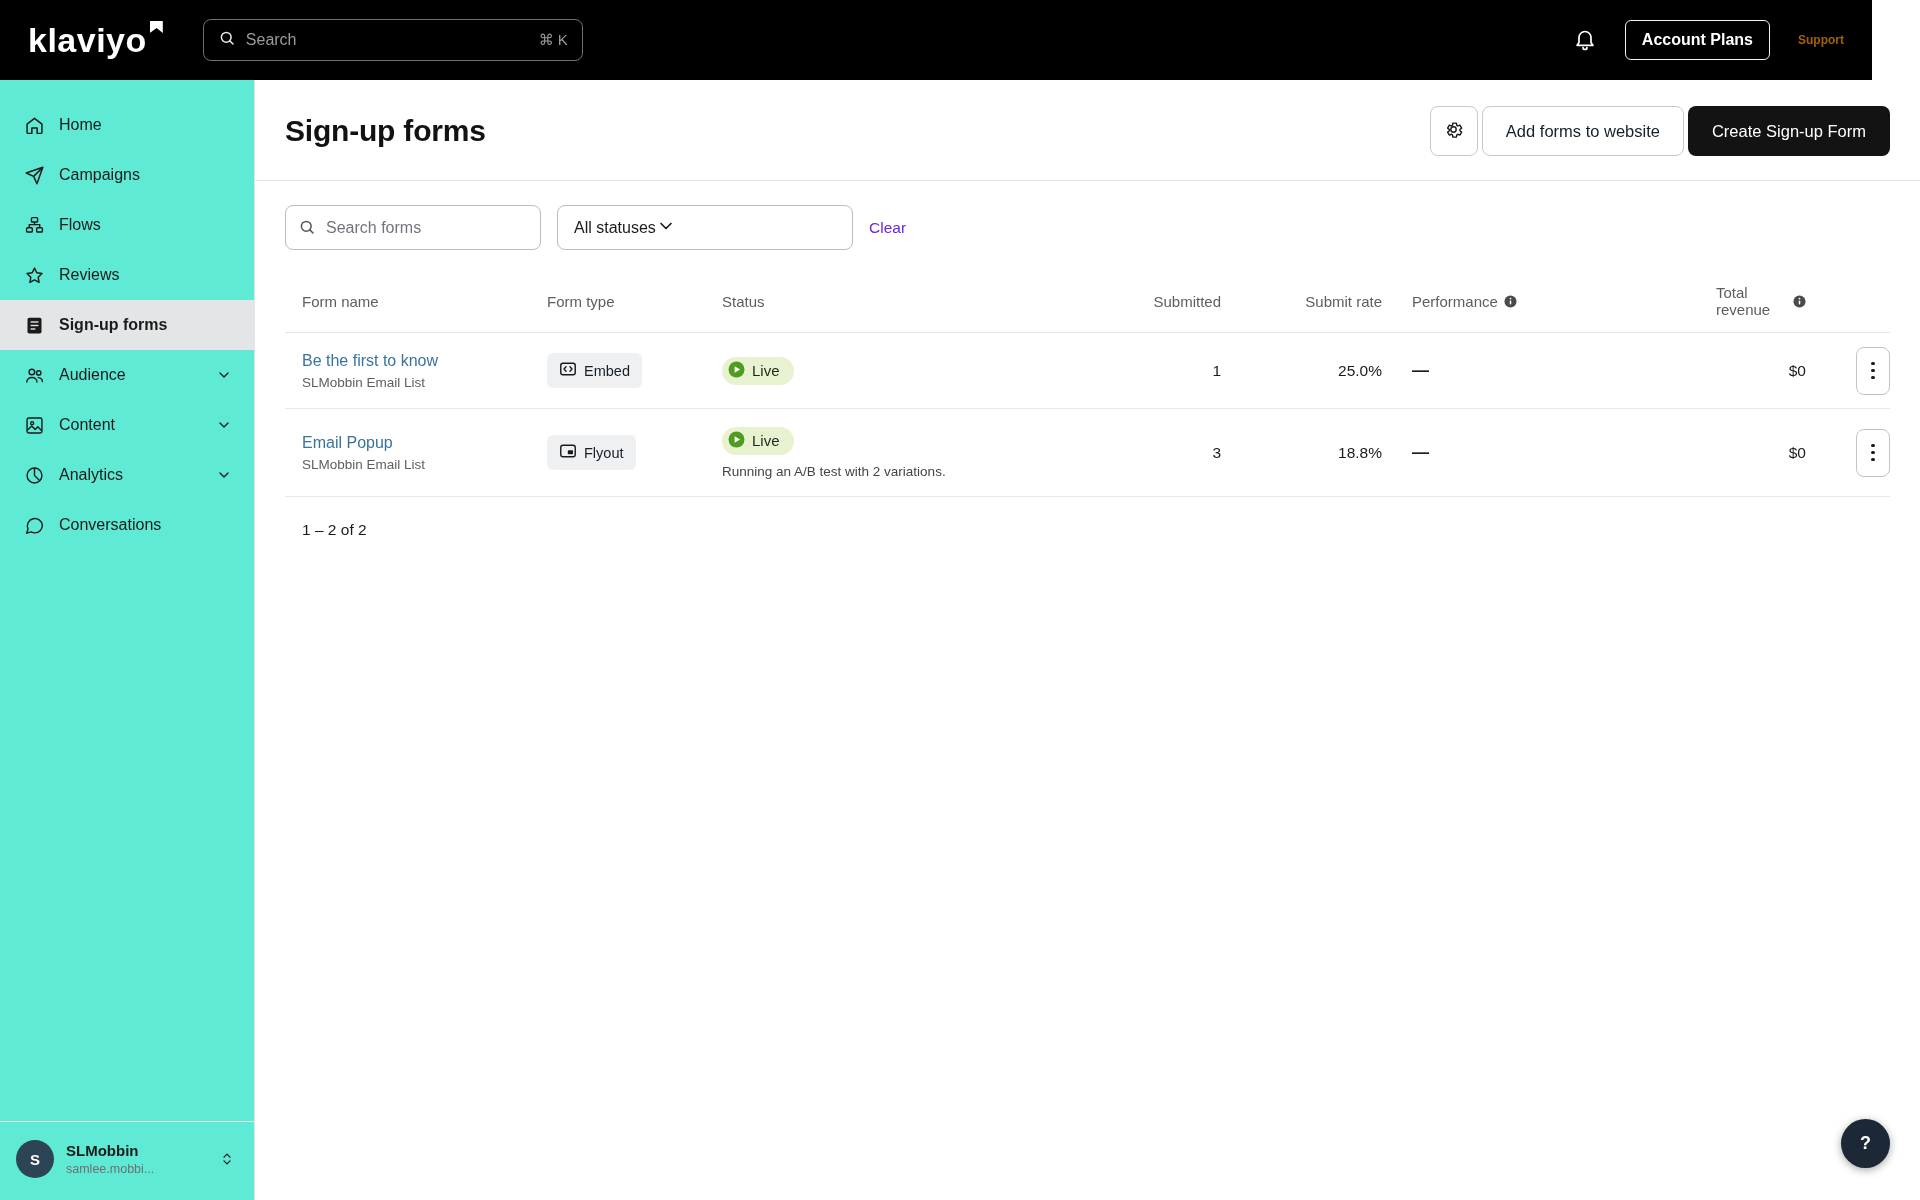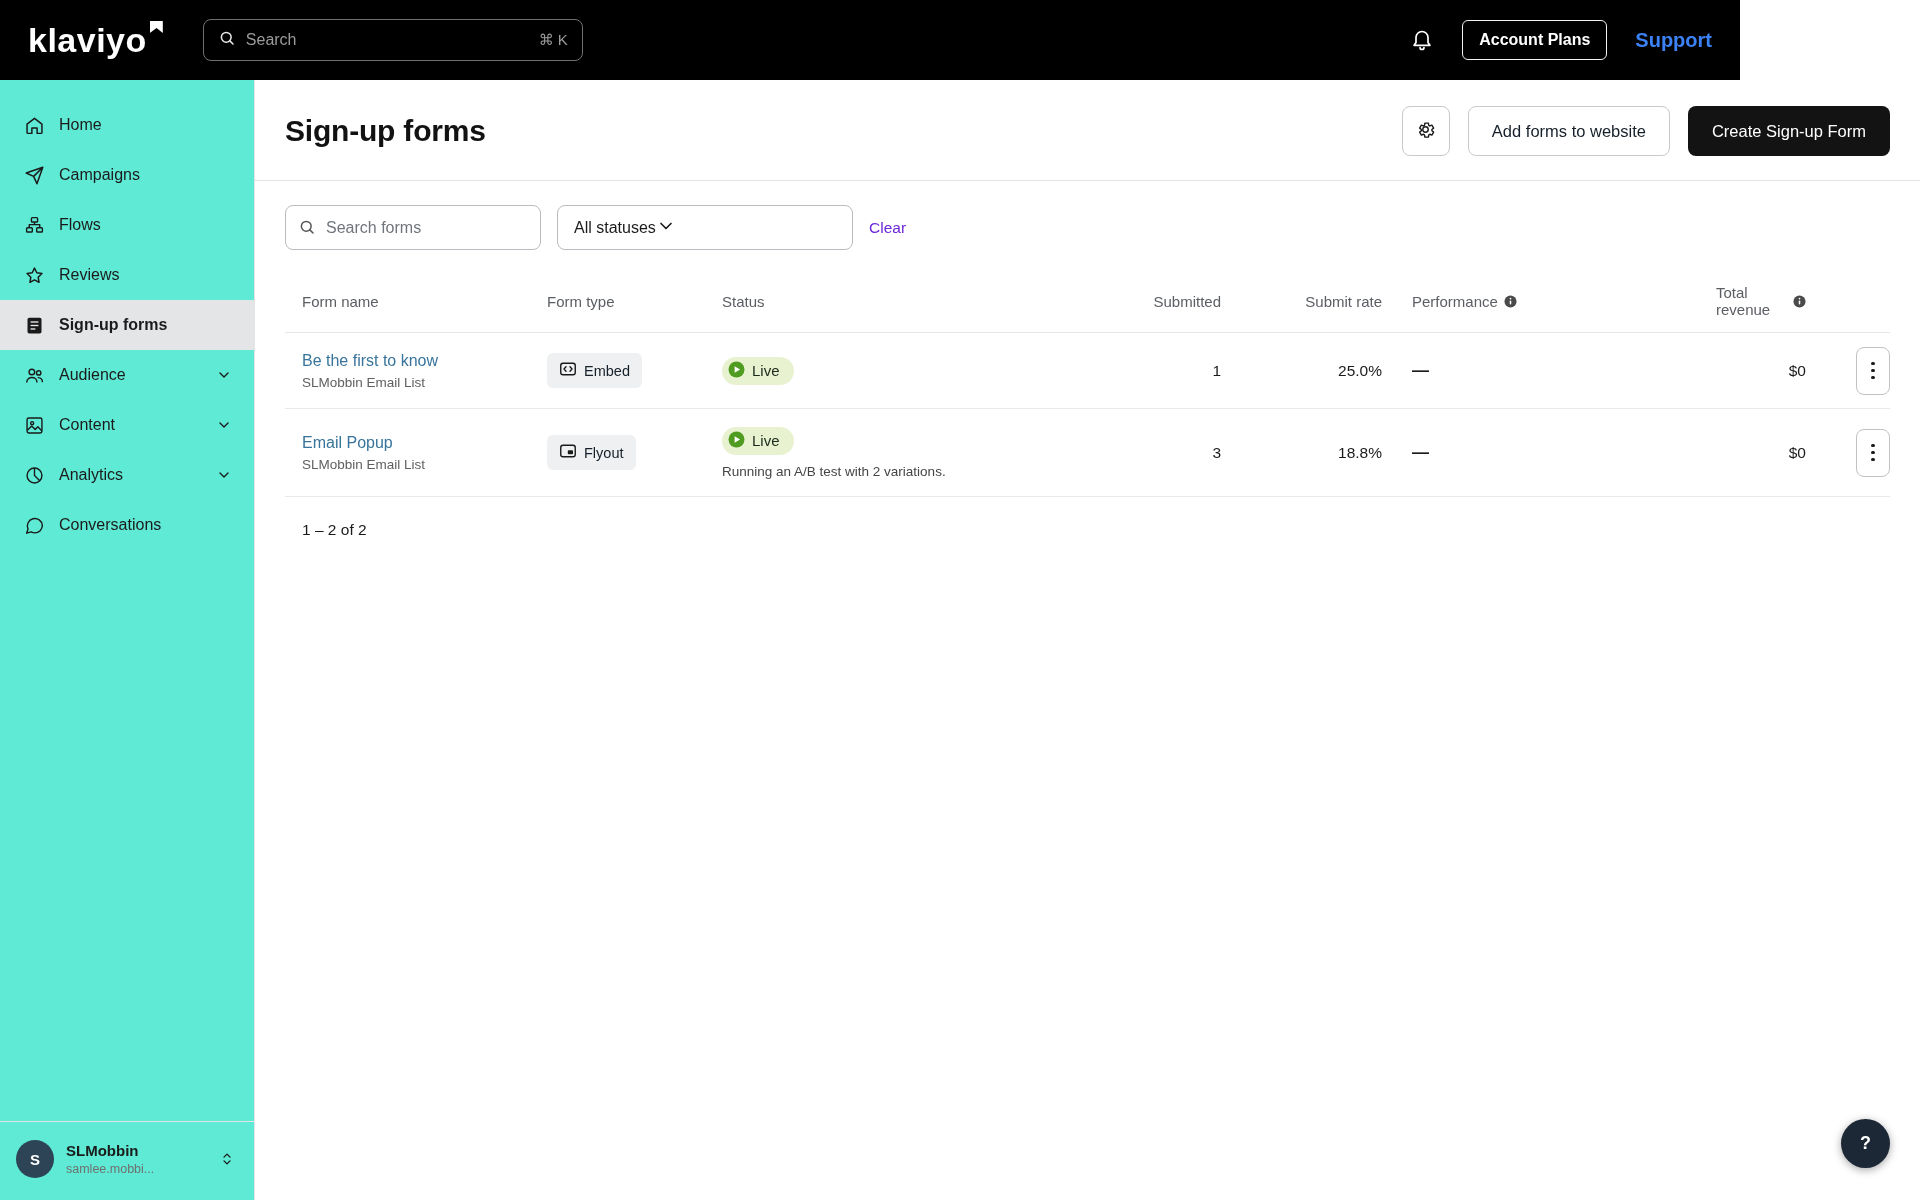--- a/index.html
+++ b/index.html
@@ -1,38 +1,38 @@
 <!DOCTYPE html>
 <html><head>
 <meta charset="utf-8">
 <style>
   * { margin:0; padding:0; box-sizing:border-box; }
   html,body { width:1920px; height:1200px; overflow:hidden; background:#fff;
     font-family:"Liberation Sans", sans-serif; color:#1a1a1a; }
 
   
-  .topbar { position:absolute; top:0; left:0; width:1740px; height:80px;
+  .topbar { position:absolute; top:0; left:0; width:1872px; height:80px;
     background:#000; display:flex; align-items:center; padding:0 28px; z-index:10; }
   .logo { display:flex; align-items:flex-start; color:#fff; font-size:34px; font-weight:700;
     letter-spacing:.5px; margin-right:40px; cursor:pointer; line-height:1; }
   .logo-flag { display:inline-block; width:13px; height:12px; background:#fff; margin-left:3px;
     margin-top:-2px; clip-path:polygon(0 0,100% 0,100% 100%,52% 58%,0 100%); }
   .top-search { display:flex; align-items:center; width:380px; height:42px;
     border:1px solid #6f6f6f; border-radius:8px; background:#000; padding:0 14px; gap:10px; }
   .top-search svg { flex:0 0 auto; }
   .top-search input { flex:1; background:transparent; border:0; outline:0; color:#e8e8e8;
     font-size:16px; font-family:inherit; }
   .top-search input::placeholder { color:#9b9b9b; }
   .shortcut { color:#9b9b9b; font-size:15px; white-space:nowrap; }
   .topbar-spacer { flex:1; }
   .bell-btn { background:transparent; border:0; cursor:pointer; margin-right:28px; display:flex; }
   .account-plans { background:transparent; border:1px solid #f2f2f2; border-radius:6px;
     color:#fff; font-size:16px; font-weight:600; padding:10px 16px; cursor:pointer;
     font-family:inherit; margin-right:28px; white-space:nowrap; }
-  .support { color:#3b82f6; font-size:20px; font-weight:600; cursor:pointer;text-align:right; }
+  .support { color:#a16207; font-size:12px; font-weight:600; cursor:pointer;text-align:right; }
 
   
   .sidebar { position:absolute; top:80px; left:0; width:255px; bottom:0; background:#5eead4;
     border-right:1px solid #e4e4e4; display:flex; flex-direction:column; padding-top:20px; }
   .nav-item { height:50px; display:flex; align-items:center; gap:14px; padding:0 22px 0 24px;
     font-size:16px; color:#1b1b1b; cursor:pointer; white-space:nowrap; }
   .nav-item.active { background:#e4e5e7; font-weight:700; }
   .nav-icon { width:21px; height:21px; display:flex; align-items:center; justify-content:center; }
   .nav-chevron { margin-left:auto; display:flex; }
   .user { margin-top:auto; border-top:1px solid #e4e4e4; padding:18px 18px 22px 16px;
@@ -41,21 +41,21 @@
     display:flex; align-items:center; justify-content:center; font-size:15px; font-weight:700; }
   .user-meta { display:flex; flex-direction:column; gap:3px; }
   .user-name { font-size:15px; font-weight:700; color:#1b1b1b; }
   .user-email { font-size:12.5px; color:#707070; }
   .unfold { margin-left:auto; display:flex; }
 
   
   .main { position:absolute; top:80px; left:255px; right:0; bottom:0; background:#fff; }
   .page-header { display:flex; align-items:center; padding:26px 30px 24px 30px; }
   .page-title { font-size:30px; font-weight:700; color:#121212; letter-spacing:-.2px; }
-  .header-actions { margin-left:auto; display:flex; align-items:center; gap:18px; }
+  .header-actions { margin-left:auto; display:flex; align-items:center; gap:4px; }
   .icon-btn { width:48px; height:50px; border:1px solid #c9c9c9; border-radius:8px; background:#fff;
     display:flex; align-items:center; justify-content:center; cursor:pointer; }
   .btn-outline { height:50px; padding:0 23px; border:1px solid #c9c9c9; border-radius:8px;
     background:#fff; font-size:16.5px; color:#16202a; cursor:pointer; font-family:inherit;
     font-weight:500; white-space:nowrap; }
   .btn-dark { height:50px; padding:0 24px; border:0; border-radius:8px; background:#131313;
     font-size:16.5px; color:#fff; cursor:pointer; font-family:inherit; font-weight:500;
     white-space:nowrap; }
   .divider { border-bottom:1px solid #e3e3e3; }
 

